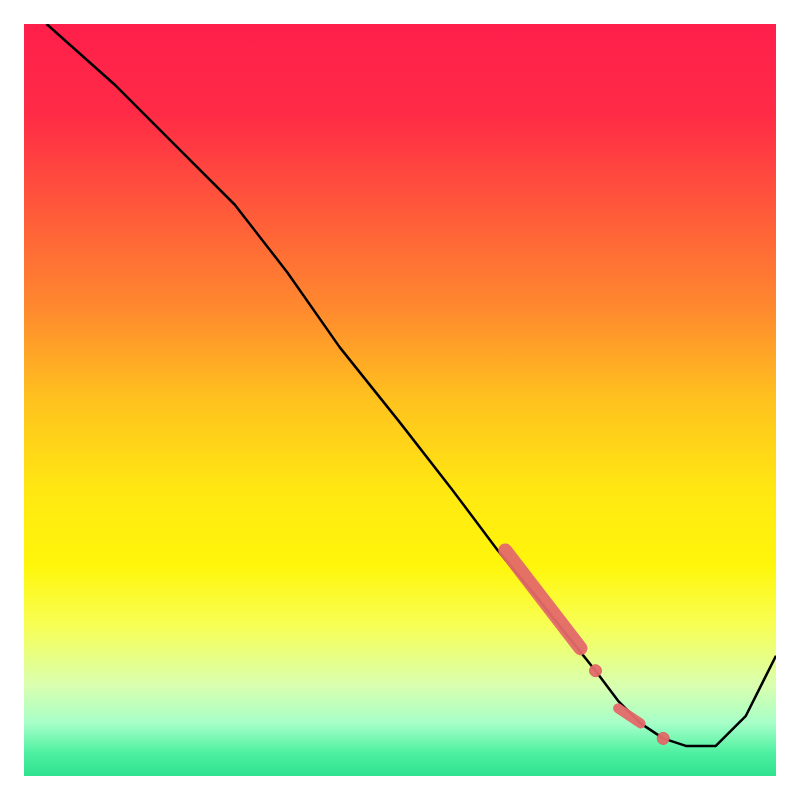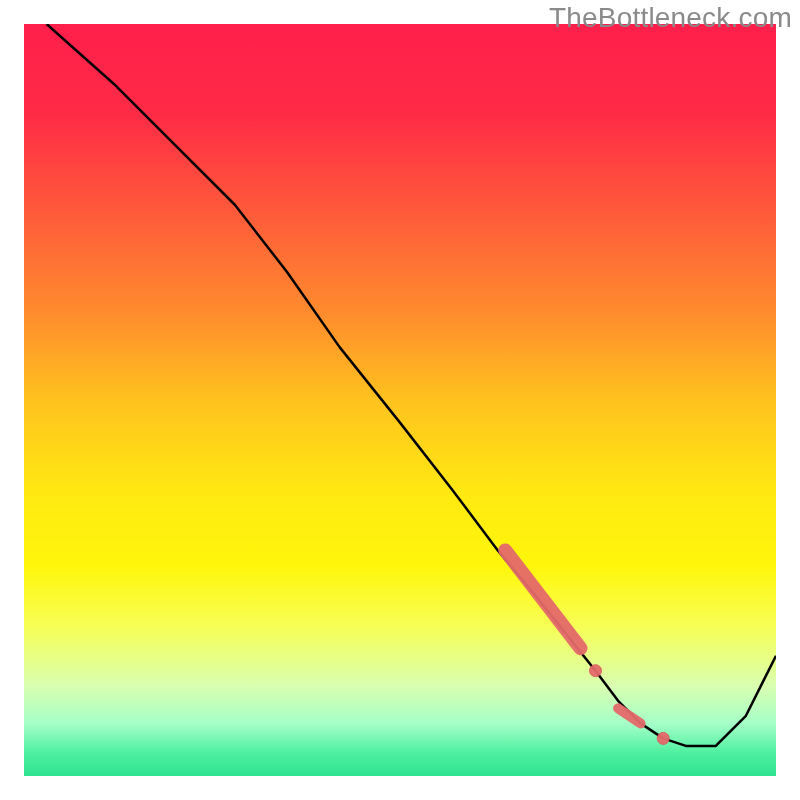--- a/index.html
+++ b/index.html
@@ -66,14 +66,13 @@
         <line x1="618.1" y1="708.3" x2="640.6" y2="723.4" stroke="#e46a6a" stroke-width="10" stroke-linecap="round" opacity="0.95"></line>
         <circle cx="663.2" cy="738.4" r="6" fill="#e46a6a" stroke="#d95c5c" stroke-width="1" opacity="0.95"></circle>
       </g>
 
     <rect x="0" y="0" width="800" height="24" fill="#ffffff"></rect>
     <rect x="0" y="776" width="800" height="24" fill="#ffffff"></rect>
     <rect x="0" y="0" width="24" height="800" fill="#ffffff"></rect>
     <rect x="776" y="0" width="24" height="800" fill="#ffffff"></rect>
   </svg>
 
-  <div class="watermark">TheBottleneck.com</div>
 </div>
 
 </body></html>

